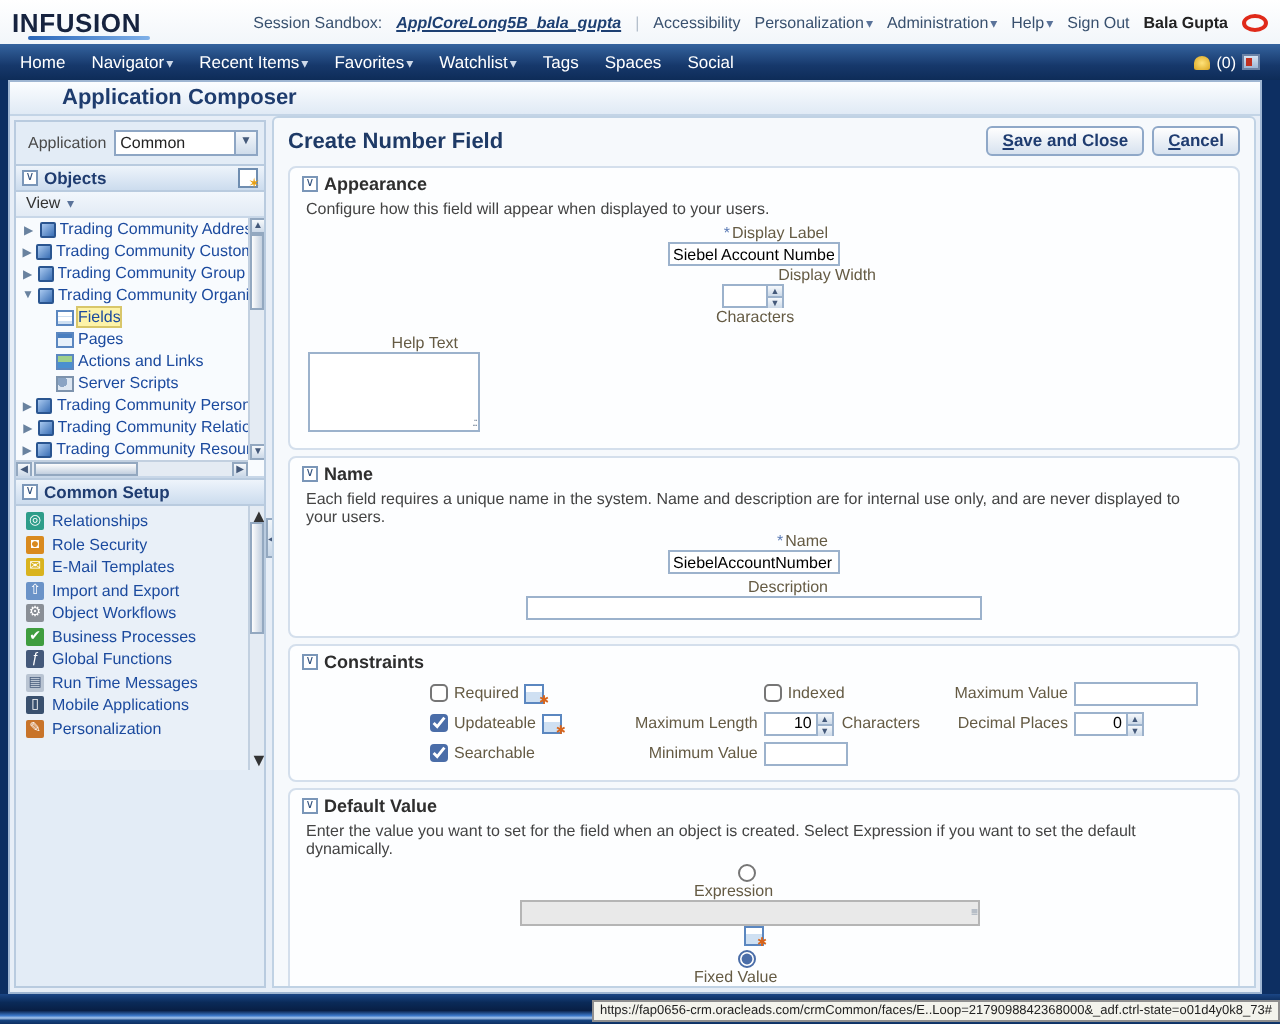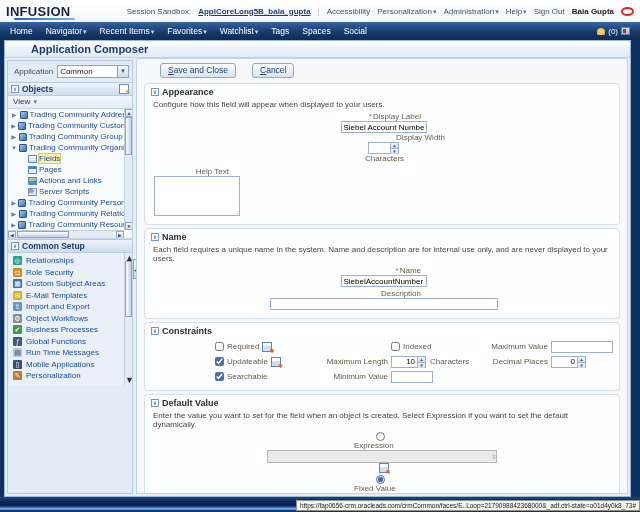--- a/index.html
+++ b/index.html
@@ -13,21 +13,21 @@
     color:#333;
   }
   
   .brandbar { position:absolute; top:0; left:0; right:0; height:22px;
     background:linear-gradient(#ffffff,#f2f6fa); display:flex; align-items:center; padding:0 6px; }
   .logo { font-weight:bold; font-size:13px; color:#16233f; letter-spacing:.3px; position:relative; }
   .logo .swoosh { position:absolute; left:8px; right:-4px; bottom:-1px; height:2px;
     background:linear-gradient(90deg,#2a66b8,#7fb0e8); border-radius:2px; }
   .util { margin-left:auto; display:flex; align-items:flex-end; gap:7px; font-size:8px; color:#39516f; white-space:nowrap; }
   .util a, .util .ulink { color:#39516f; text-decoration:none; cursor:pointer; }
-  .util .sandbox-link { font-weight:bold; text-decoration:underline; color:#1d3f72; }
+  .util .sandbox-link { font-weight:bold; text-decoration:underline; color:#1d3f72;font-style:italic; }
   .util .sep { color:#b4bfcc; }
   .util .user { color:#222; font-weight:bold; }
   .caret { font-size:7px; color:#5a739a; margin-left:1px; }
   .oracle-o { width:13px; height:9px; border:2.5px solid #e02a1a; border-radius:50%; display:inline-block; }
   
   .navbar { position:absolute; top:22px; left:0; right:0; height:18px;
     background:linear-gradient(#35649f,#16386b 60%,#0e2c58);
     display:flex; align-items:center; padding:0 10px; gap:13px; }
   .navbar .nav-item { color:#fff; font-size:8.5px; cursor:pointer; white-space:nowrap; }
   .navbar .nav-item .caret { color:#cdd9ea; }
@@ -84,24 +84,24 @@
   .vscroll2 { position:absolute; top:0; right:0; width:8px; bottom:0; background:#e4ebf3; border-left:1px solid #c2d0e0; }
   .vscroll2 .thumb { position:absolute; top:8px; left:0; right:0; height:56px; background:linear-gradient(90deg,#fdfdfd,#c2cfdf); border:1px solid #93a8c0; }
   
   .splitter-handle { position:absolute; top:218px; left:128px; width:5px; height:20px;
     background:linear-gradient(#f0f5fa,#c8d7e8); border:1px solid #93a8c0; font-size:5px; line-height:20px; color:#44597a; text-align:center; cursor:pointer; }
   
   .main { position:absolute; top:17px; left:131px; right:2px; bottom:2px;
     background:#f6f9fc; border:1px solid #c0d2e4; border-radius:3px 3px 0 0; overflow:hidden; }
   .main-header { display:flex; align-items:center; padding:4px 7px 2px 7px; }
   .main-title { font-weight:bold; font-size:11px; color:#1e3a66; flex:1; }
-  .btn { display:inline-block; font-size:8.5px; font-weight:normal; color:#1f3c70; padding:1px 7px 2px 7px;
-    background:linear-gradient(#fefefe,#d7e2ef); border:1px solid #8fa8c8; border-radius:3px; cursor:pointer; margin-left:16px; }
+  .btn { display:inline-block; font-size:8.5px; font-weight:bold; color:#1f3c70; padding:1px 7px 2px 7px;
+    background:linear-gradient(#fefefe,#d7e2ef); border:1px solid #8fa8c8; border-radius:3px; cursor:pointer; margin-left:4px; }
   .btn::first-letter { text-decoration:underline; }
-  .section { background:#fdfeff; border:1px solid #d4dfec; border-radius:4px; margin:3px 7px; padding:2px 6px 6px 6px; }
+  .section { background:#fdfeff; border:1px solid #d4dfec; border-radius:4px; margin:3px 7px; padding:2px 20px 6px 6px; }
   .sec-head { display:flex; align-items:center; gap:3px; height:12px; }
   .sec-head .t { font-weight:bold; font-size:9px; color:#2e2e2e; }
   .sec-desc { font-size:8px; color:#444; margin:2px 0 3px 2px; }
   .frow { display:flex; align-items:center; margin:2px 0;flex-direction:column; }
   .flabel { font-size:8px; color:#655b44; text-align:right; white-space:nowrap; }
   .req { color:#5a7ab5; margin-right:1px; }
   .txt { height:12px; border:1px solid #9cb2cc; background:#fff; font-size:8px; font-family:"Liberation Sans",sans-serif; padding:0 2px; }
   .tarea { border:1px solid #9cb2cc; background:#fff; position:relative; }
   .resize-dots { position:absolute; right:1px; bottom:0; font-size:6px; color:#8a97a8; letter-spacing:-1px; }
   .spin { display:inline-flex; height:12px; }
@@ -256,24 +256,20 @@
       <div class="setup-list">
         <div class="srow">
             <span class="sic" style="background:#2e9d8a;">◎</span>
             <span class="lbl">Relationships</span>
           </div>
         <div class="srow">
             <span class="sic" style="background:#d98a1f;">◘</span>
             <span class="lbl">Role Security</span>
           </div>
         <div class="srow">
-            <span class="sic" style="background:#3a6fb5;">▦</span>
-            <span class="lbl">Custom Subject Areas</span>
-          </div>
-        <div class="srow">
             <span class="sic" style="background:#d9b31f;">✉</span>
             <span class="lbl">E-Mail Templates</span>
           </div>
         <div class="srow">
             <span class="sic" style="background:#6a93c8;">⇧</span>
             <span class="lbl">Import and Export</span>
           </div>
         <div class="srow">
             <span class="sic" style="background:#8a8f96;">⚙</span>
             <span class="lbl">Object Workflows</span>
@@ -304,20 +300,21 @@
         <div class="thumb"></div>
         <span class="sb-btn" style="position:absolute;bottom:0;">▼</span>
       </div>
     </div>
   </div>
 
   <div class="splitter-handle">◀</div>
 
   <div class="main">
     <div class="main-header">
+      <span class="main-title">Create Number Field</span>
       <span class="btn">Save and Close</span>
       <span class="btn">Cancel</span>
     </div>
 
     <div class="section">
       <div class="sec-head">
         <span class="disc">∨</span>
         <span class="t">Appearance</span>
       </div>
       <div class="sec-desc">Configure how this field will appear when displayed to your users.</div>

